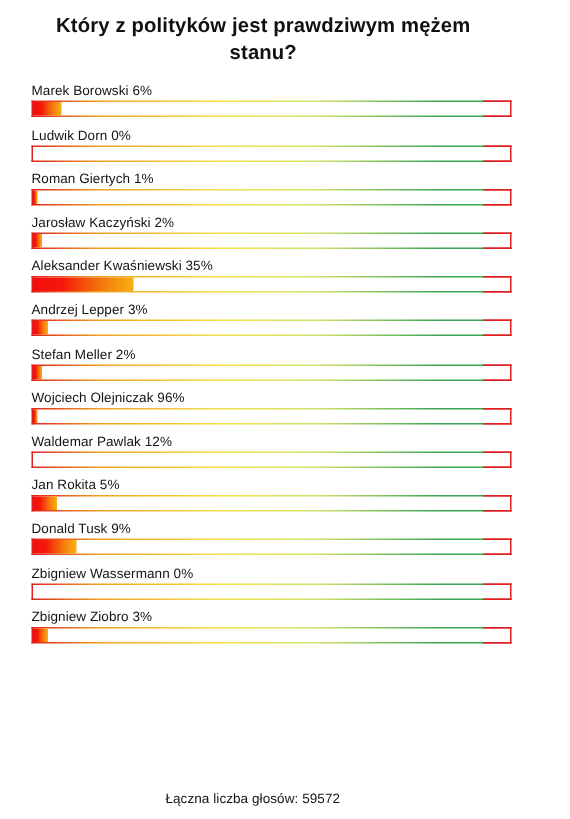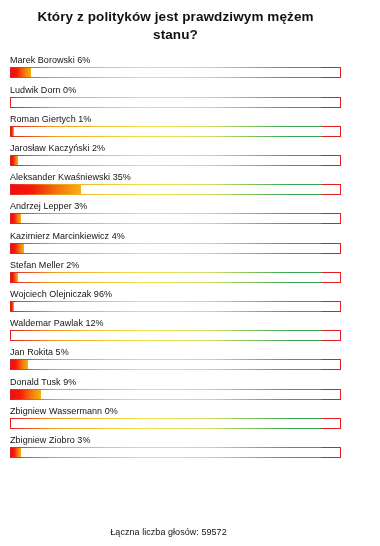--- a/index.html
+++ b/index.html
@@ -35,20 +35,21 @@
   }
 
   .rows {
     margin-top: 11px;
     padding: 0 10px 0 10px;
   }
 
   .poll-row {
     height: 29.2px;
     position: relative;
+    margin-left: 11px;
   }
 
   .row-label {
     font-size: 9px;
     line-height: 11px;
     color: #141414;
     white-space: nowrap;
     letter-spacing: 0.05px;
     padding-bottom: 1px;
   }
@@ -141,26 +142,20 @@
           <div class="bar-fill" style="width: 21%;"></div>
         </div>
       </div>
       <div class="poll-row">
         <div class="row-label">Andrzej Lepper 3%</div>
         <div class="bar-track">
           <div class="bar-fill" style="width: 3%;"></div>
         </div>
       </div>
       <div class="poll-row">
-        <div class="row-label">Kazimierz Marcinkiewicz 4%</div>
-        <div class="bar-track">
-          <div class="bar-fill" style="width: 4%;"></div>
-        </div>
-      </div>
-      <div class="poll-row">
         <div class="row-label">Stefan Meller 2%</div>
         <div class="bar-track">
           <div class="bar-fill" style="width: 2%;"></div>
         </div>
       </div>
       <div class="poll-row">
         <div class="row-label">Wojciech Olejniczak 96%</div>
         <div class="bar-track">
           <div class="bar-fill" style="width: 1%;"></div>
         </div>

